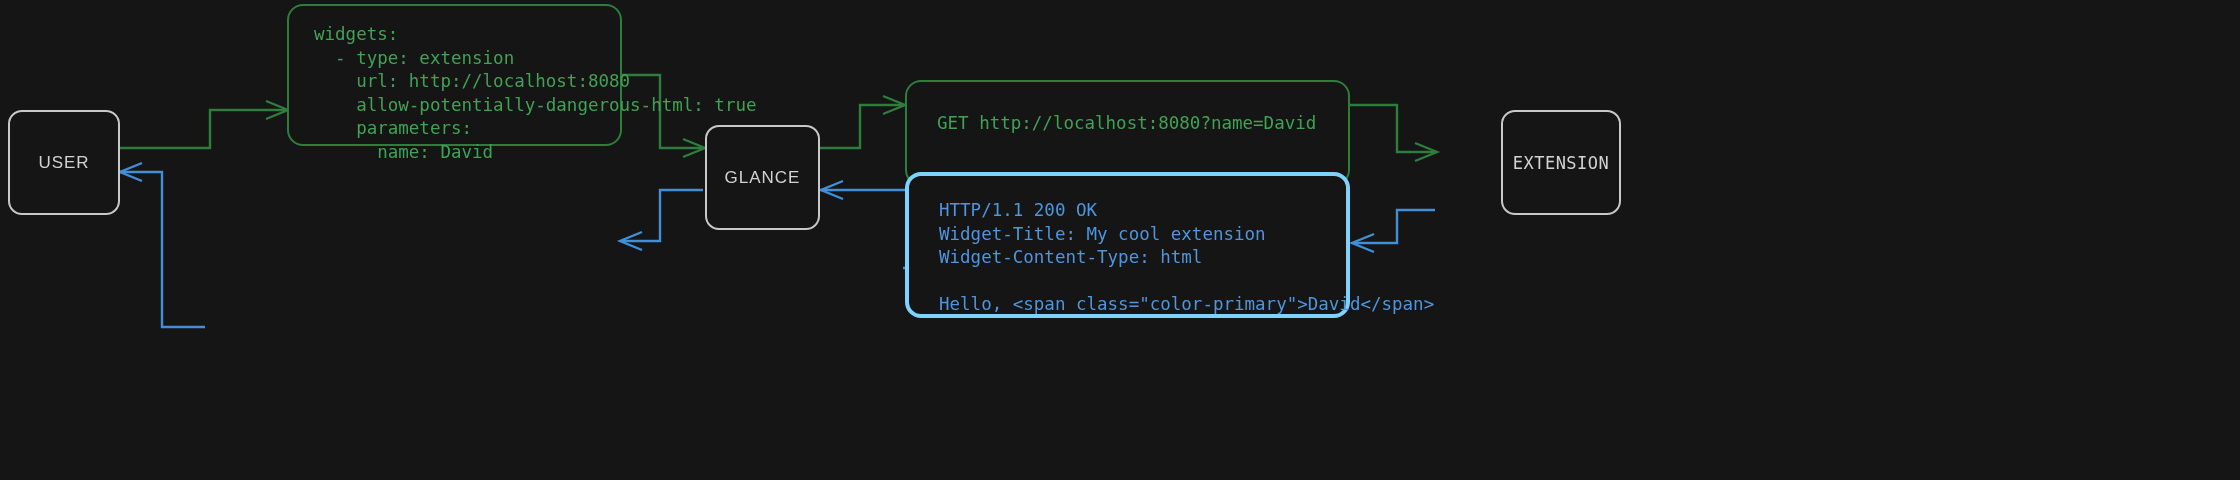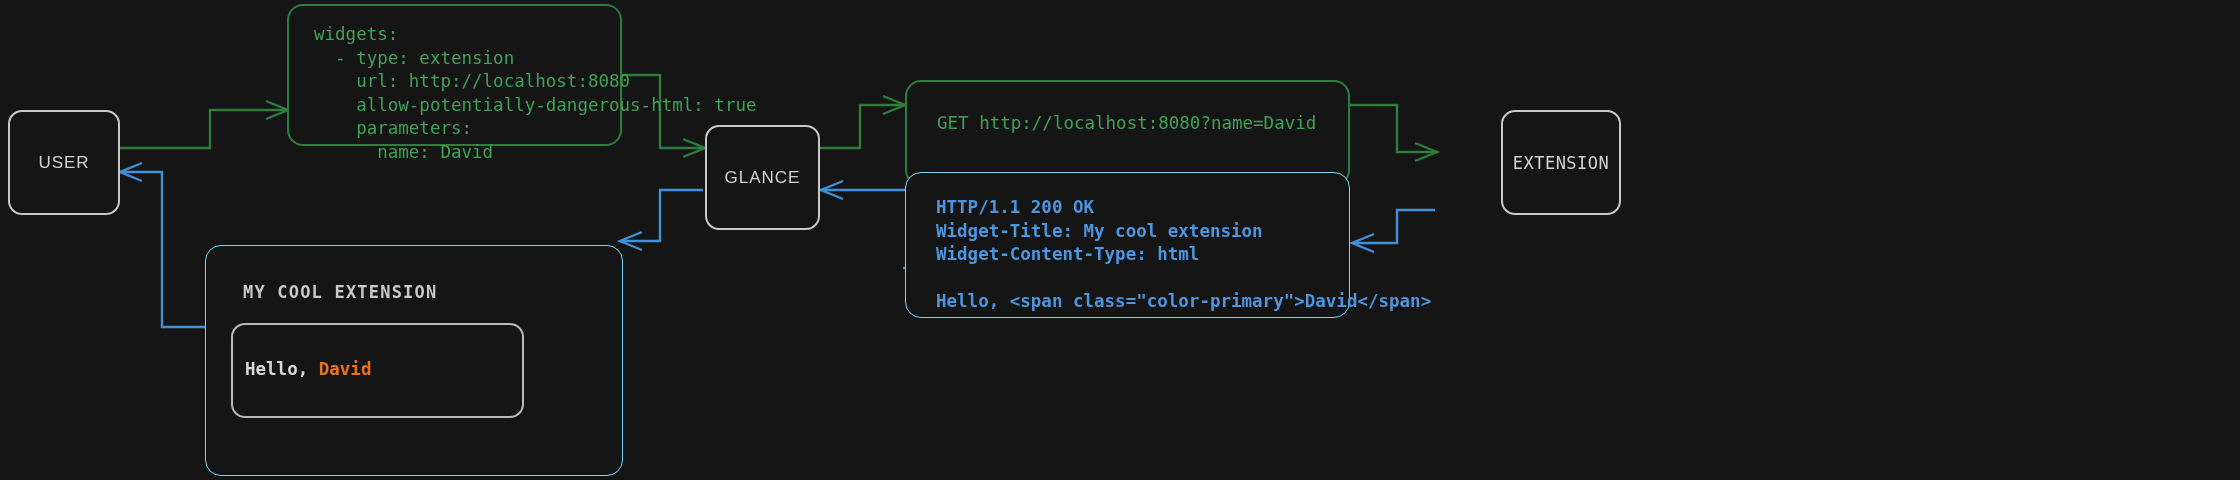--- a/index.html
+++ b/index.html
@@ -42,21 +42,21 @@
     font-family: "Liberation Sans", "DejaVu Sans", sans-serif;
     letter-spacing: 1px;
   }
   .panel {
     position: absolute;
     border-radius: 16px;
     background: #151515;
     box-sizing: border-box;
   }
   .panel.green { border: 2px solid #2f7d3c; }
-  .panel.blue  { border: 1px solid #7dd3fc; font-weight: bold; }
+  .panel.blue  { border: 4px solid #7dd3fc; }
 
   .code {
     position: absolute;
     white-space: pre;
     font-size: 17.5px;
     line-height: 23.5px;
     font-family: "DejaVu Sans Mono", "Liberation Mono", monospace;
   }
   .code.green { color: #3fa254; }
   .code.blue  { color: #4d95de; }
@@ -163,20 +163,14 @@
   </div>
 
   <div class="panel blue" style="left:905px; top:172px; width:445px; height:146px;">
     <div class="code blue" style="left:30px; top:23px;">HTTP/1.1 200 OK
 Widget-Title: My cool extension
 Widget-Content-Type: html
 
 Hello, &lt;span class="color-primary"&gt;David&lt;/span&gt;</div>
   </div>
 
-  <div class="panel blue" style="left:205px; top:245px; width:418px; height:231px;">
-    <div class="widget-title" style="left:37px; top:36px;">MY COOL EXTENSION</div>
-    <div class="widget-inner" style="left:25px; top:77px; width:293px; height:95px;">
-      <div class="widget-body" style="left:12px; top:34px;"><span>Hello, </span><span class="accent">David</span></div>
-    </div>
-  </div>
 
 </div>
 
 </body></html>

